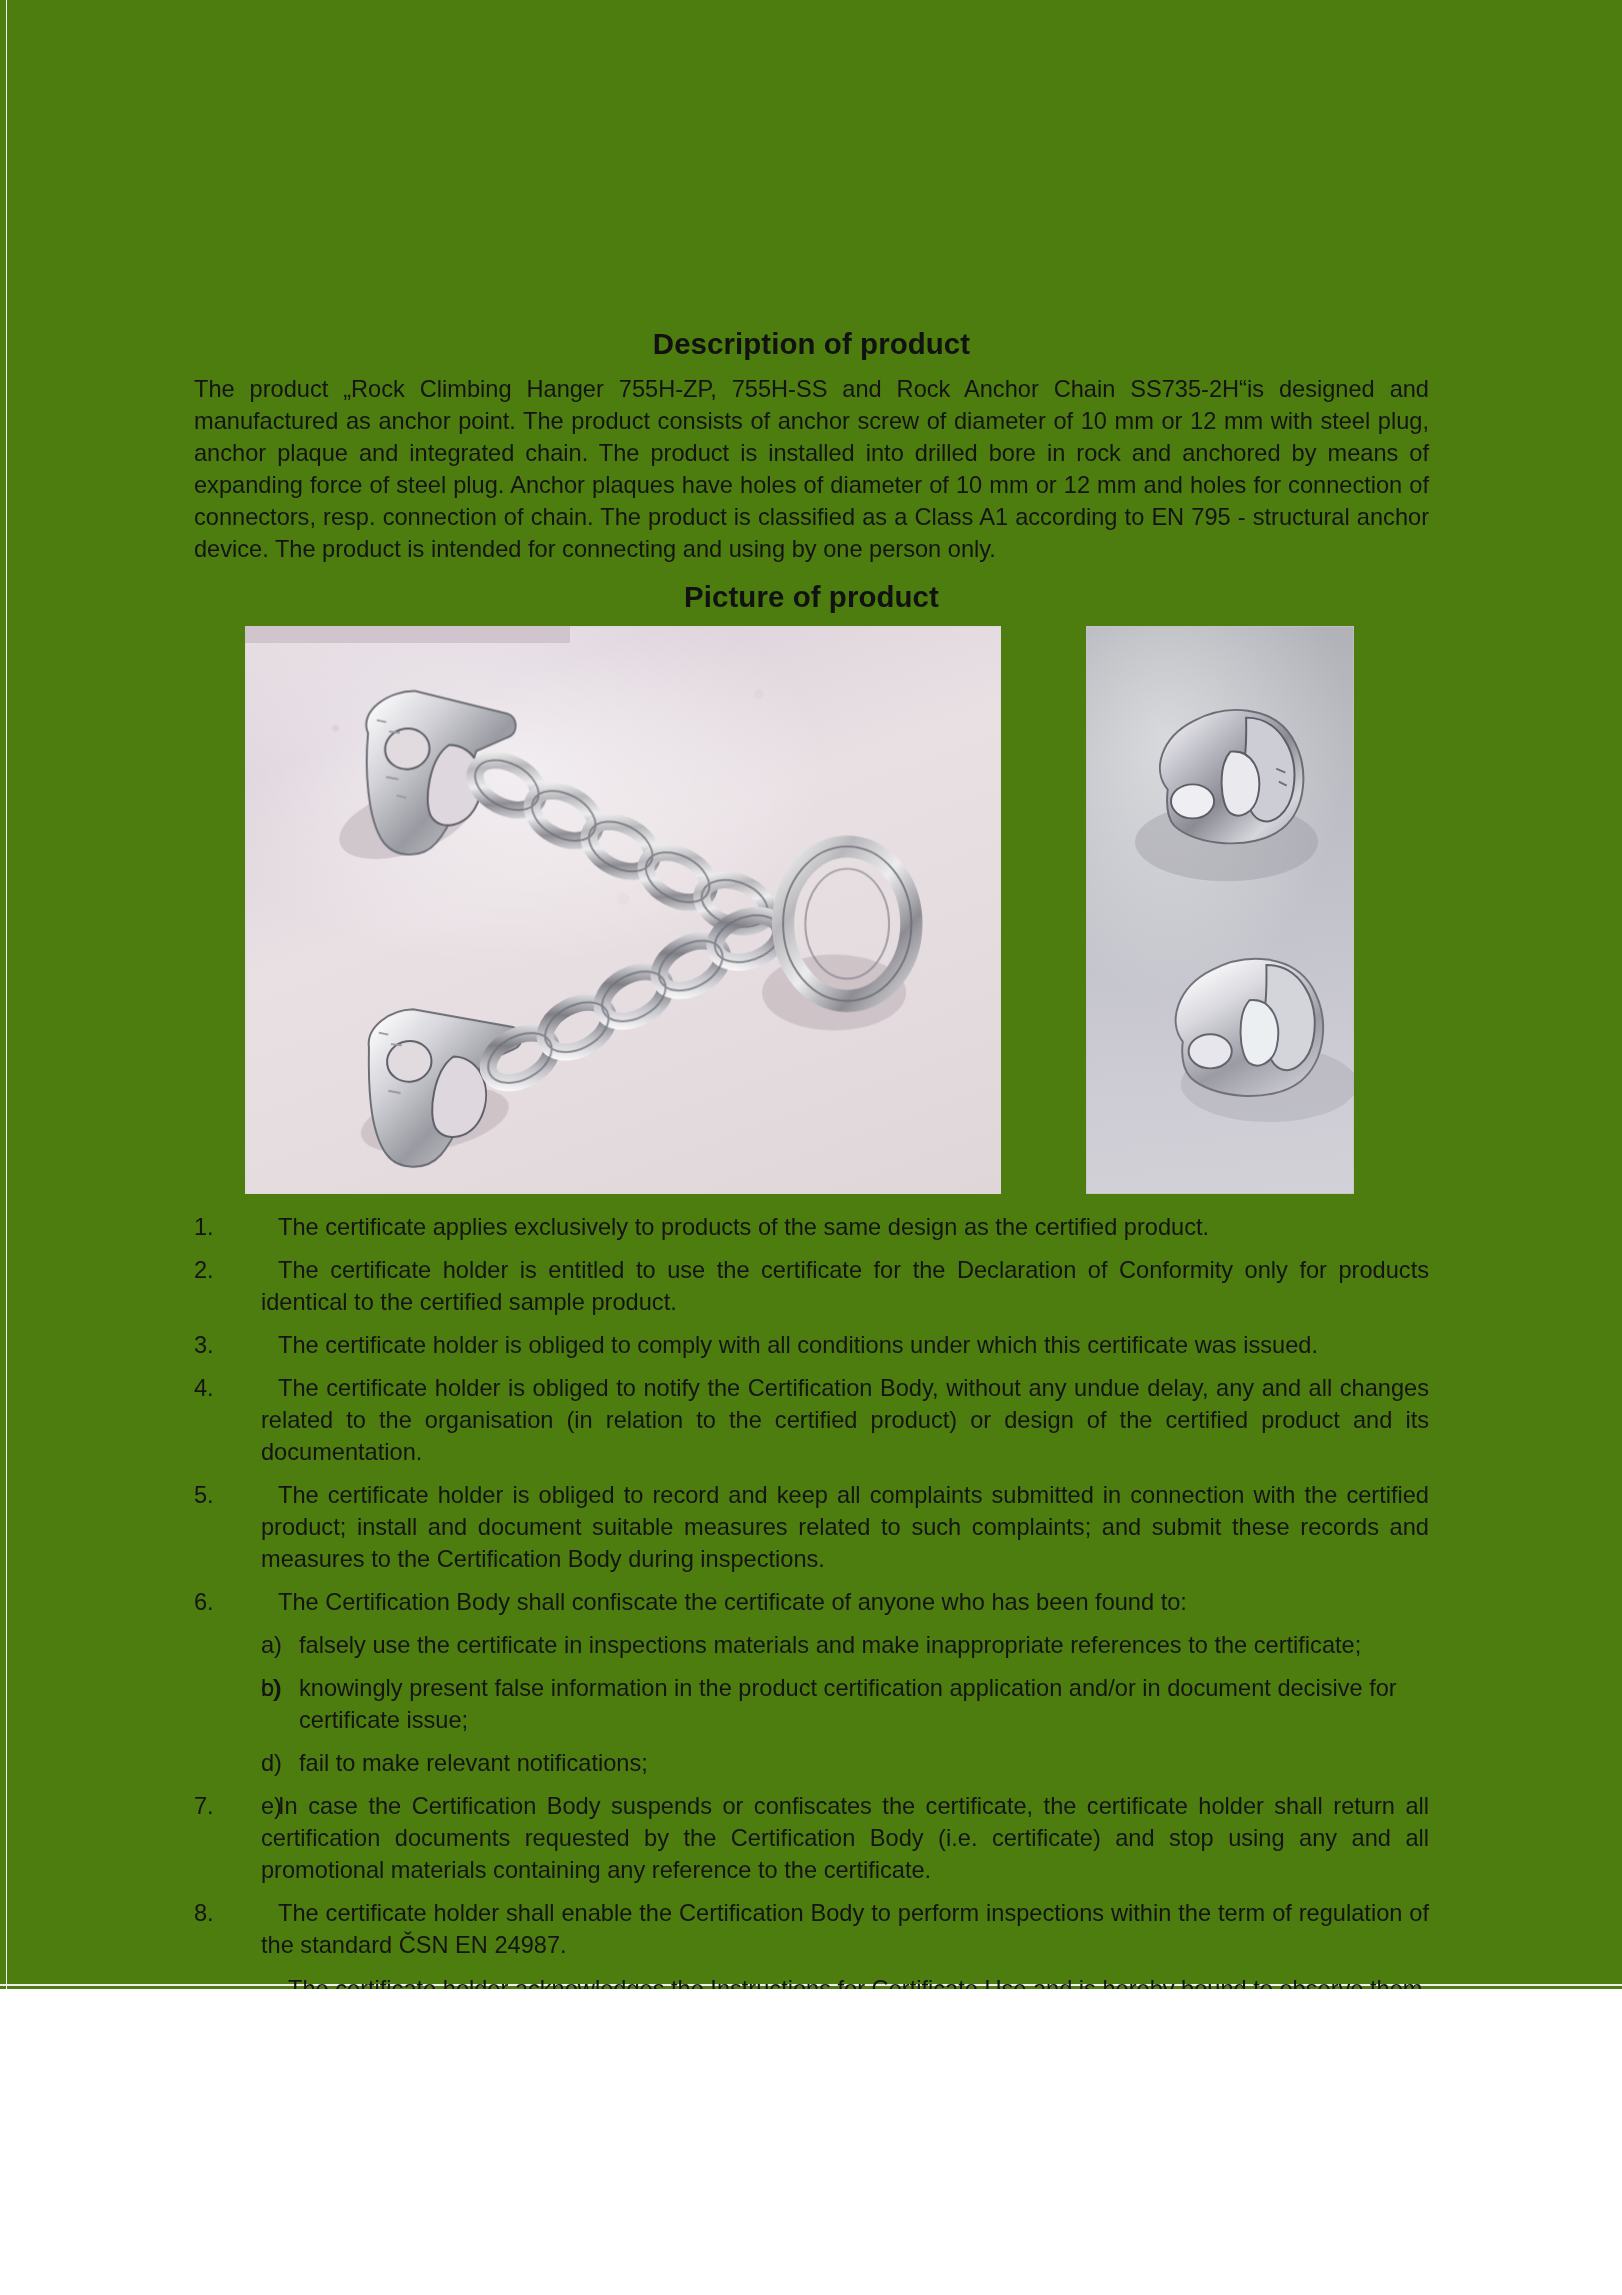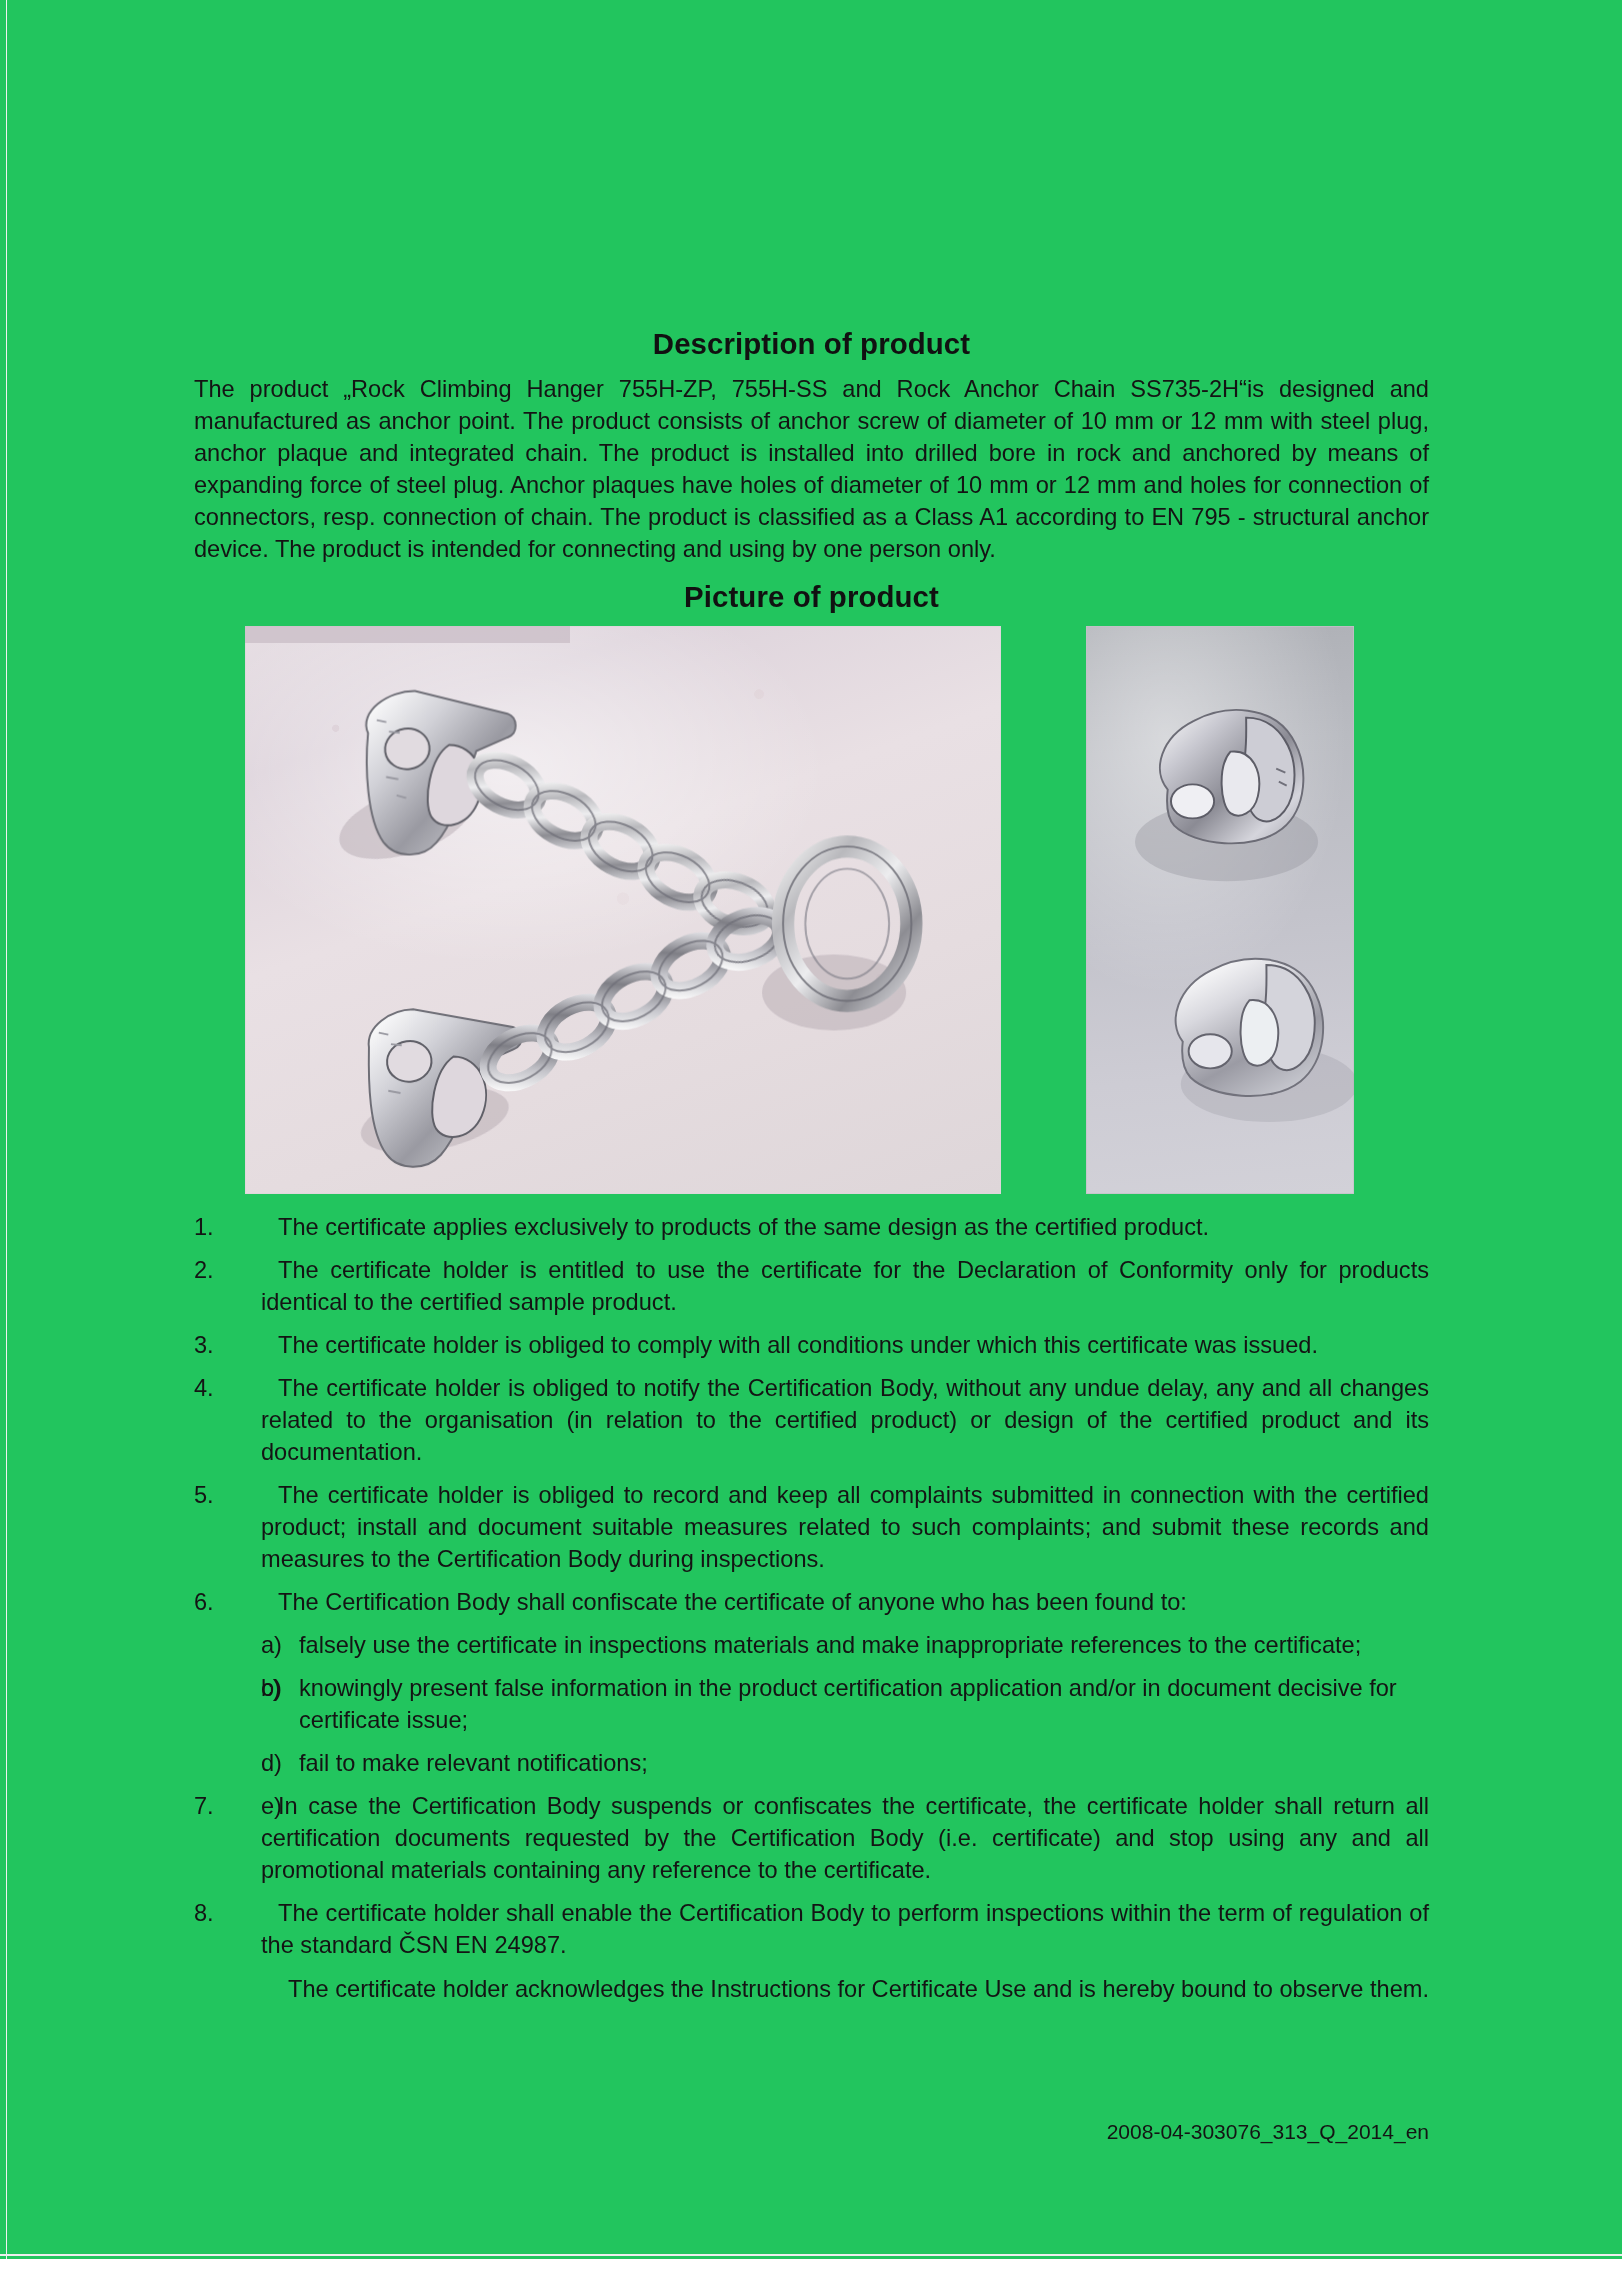--- a/index.html
+++ b/index.html
@@ -6,22 +6,22 @@
     margin: 0;
     padding: 0;
     background: #ffffff;
   }
   body {
     font-family: "Liberation Sans", sans-serif;
   }
   .page {
     position: relative;
     width: 1623px;
-    height: 2259px;
-    background: #22c55e;
+    height: 1989px;
+    background: #4d7c0f;
     overflow: hidden;
     box-sizing: border-box;
   }
   
   .scan-edge-left {
     position: absolute;
     left: 5.9px; top: 0;
     width: 1.3px; height: 2295px;
     background: #f0f0f0;
   }

